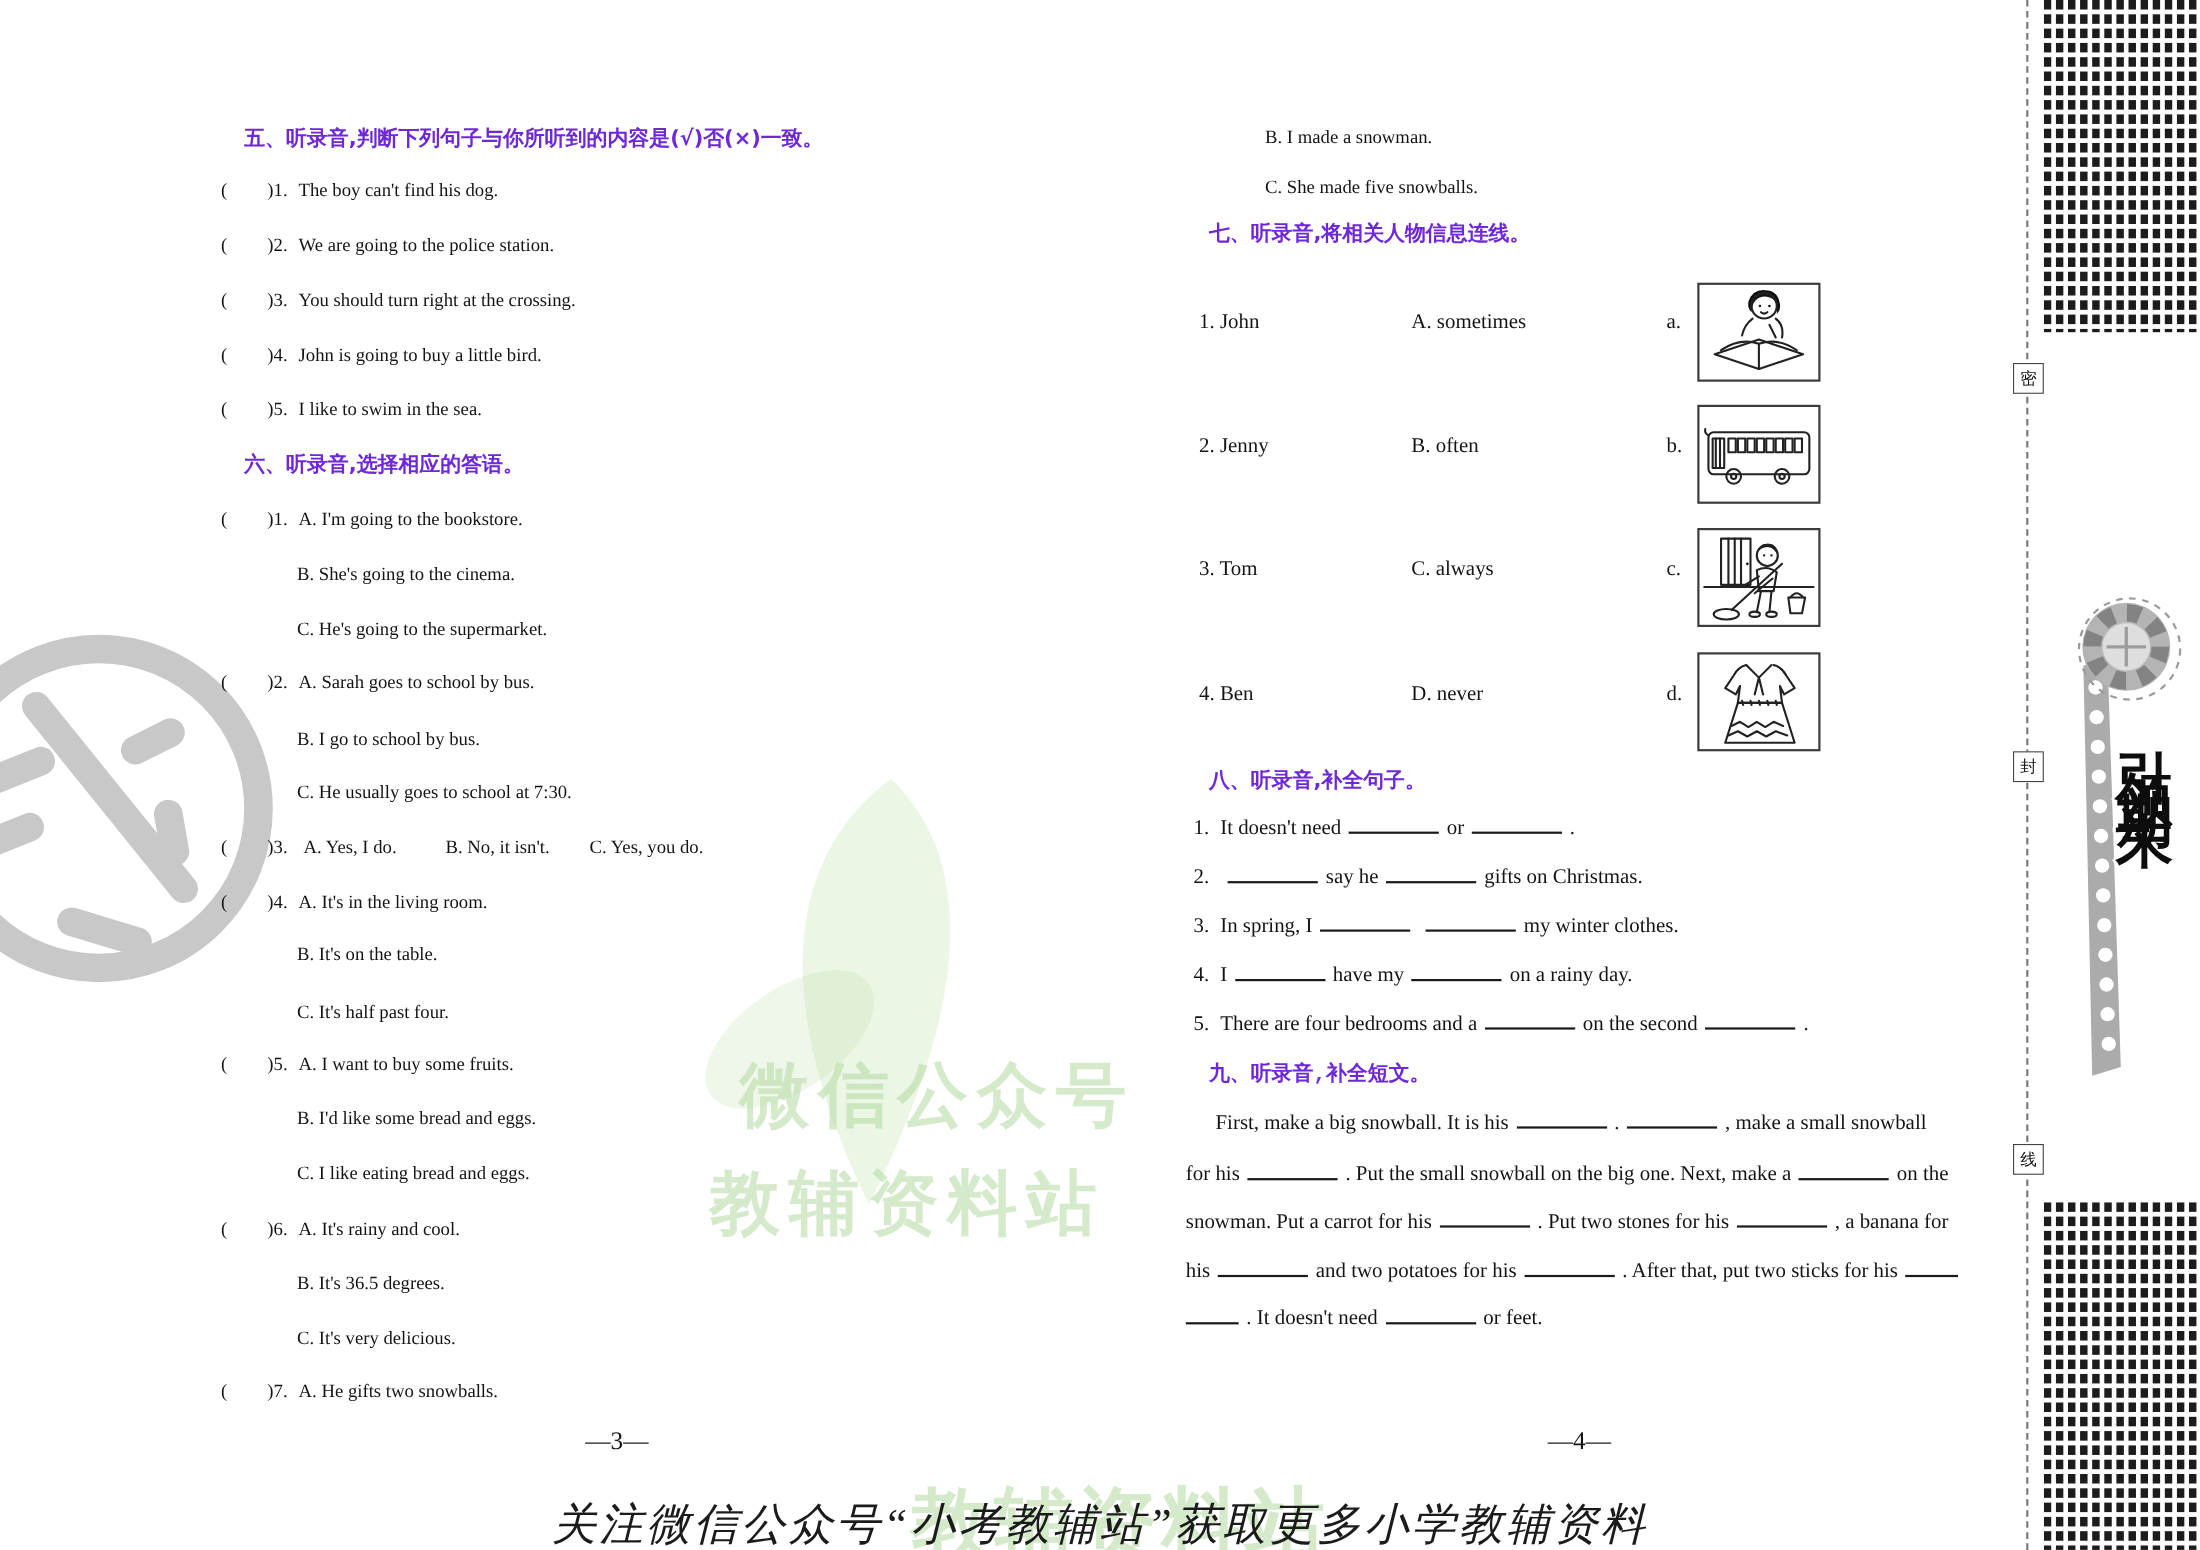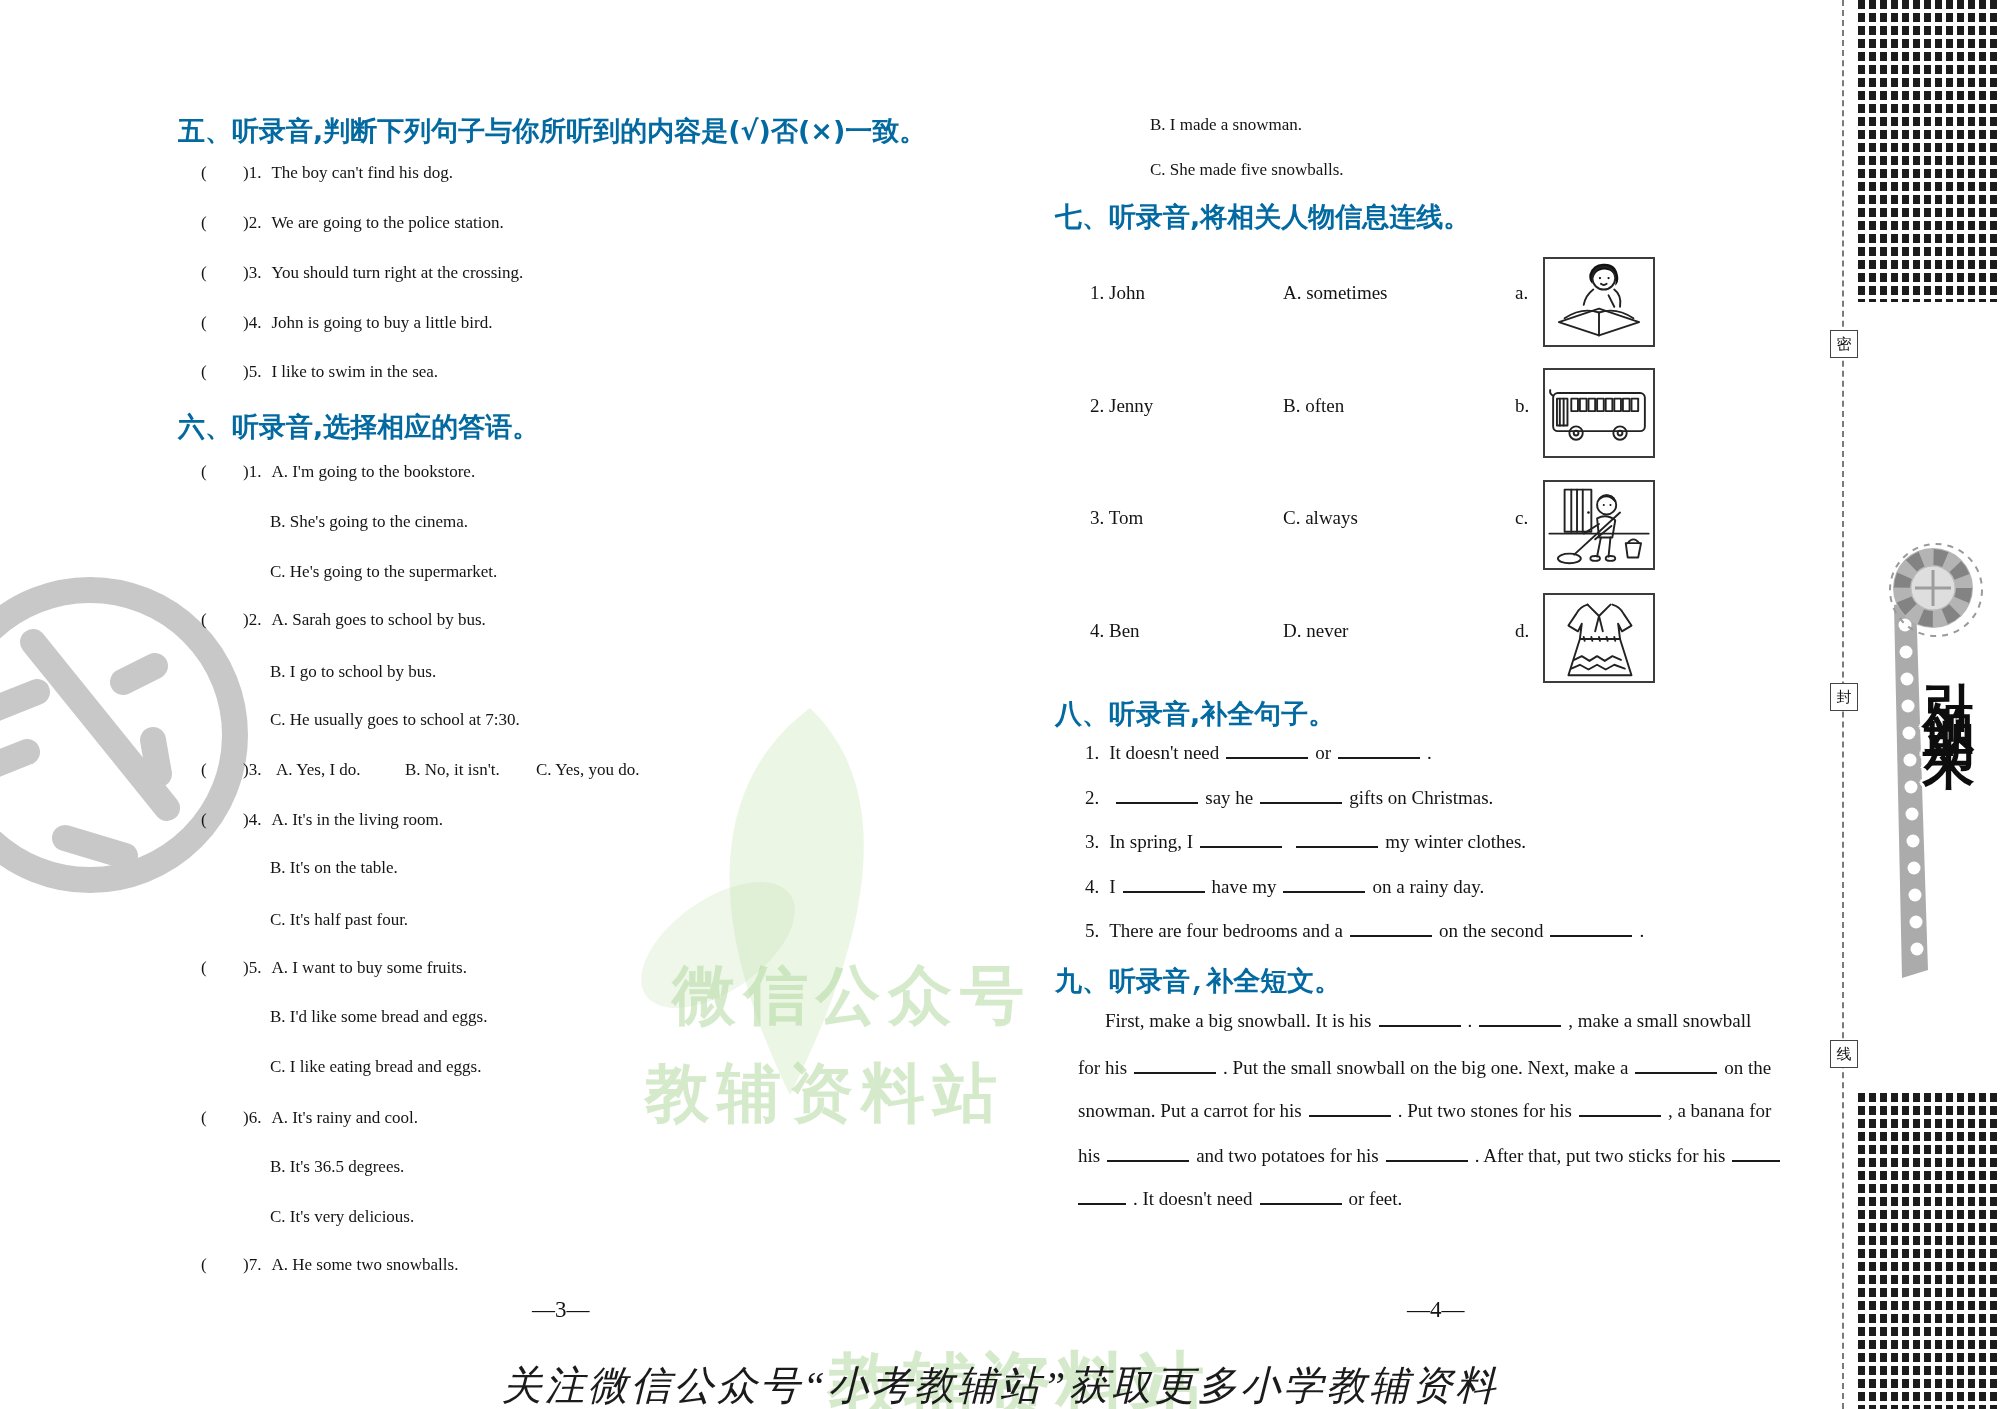--- a/index.html
+++ b/index.html
@@ -1,21 +1,21 @@
 <!DOCTYPE html>
 <html><head>
 <meta charset="utf-8">
 <style>
   html,body{margin:0;padding:0;background:#fff;}
   .canvas{position:relative;width:2000px;height:1409px;background:#ffffff;overflow:hidden;
           font-family:"Liberation Serif",serif;color:#141414;}
   .ln{position:absolute;white-space:nowrap;font-size:17px;z-index:2;}
   .sm{font-size:19px;}
   .cnh{position:absolute;white-space:nowrap;z-index:2;font-family:"DejaVu Sans","Liberation Sans",sans-serif;
-       font-weight:bold;font-size:27px;color:#0369a1;}
+       font-weight:bold;font-size:19px;color:#6d28d9;margin-left:44px;}
   .paren{display:inline-block;width:42px;}
   .qn{margin-right:10px;}
   .abs{position:absolute;white-space:nowrap;}
   .blank{display:inline-block;width:82px;height:5px;border-bottom:2px solid #1a1a1a;margin:0 7px;}
   .blank.shortb{width:48px;}
   .pic{position:absolute;width:112px;height:90px;border:2px solid #3c3c3c;background:#fff;z-index:2;box-sizing:border-box;}
   .pic svg{width:100%;height:100%;}
   .pn{font-size:23px;}
   .footer{position:absolute;left:300px;top:1358px;width:1400px;text-align:center;z-index:2;
           font-size:40px;font-style:italic;letter-spacing:3px;color:#1b1b1b;}
@@ -163,21 +163,21 @@
 
     <div class="ln" style="left:201px;top:1108px;">
       <span class="paren">(</span><span class="qn">)6.</span><span>A. It's rainy and cool.</span>
     </div>
     <div class="ln" style="left:270px;top:1157px;">
       <span>B. It's 36.5 degrees.</span></div>
     <div class="ln" style="left:270px;top:1207px;">
       <span>C. It's very delicious.</span></div>
 
     <div class="ln" style="left:201px;top:1255px;">
-      <span class="paren">(</span><span class="qn">)7.</span><span>A. He some two snowballs.</span>
+      <span class="paren">(</span><span class="qn">)7.</span><span>A. He gifts two snowballs.</span>
     </div>
 
     <div class="ln pn" style="left:532px;top:1297px;">—3—</div>
   </div>
 
   <div>
     <div class="ln" style="left:1150px;top:115px;">
       <span>B. I made a snowman.</span></div>
     <div class="ln" style="left:1150px;top:160px;">
       <span>C. She made five snowballs.</span></div>

